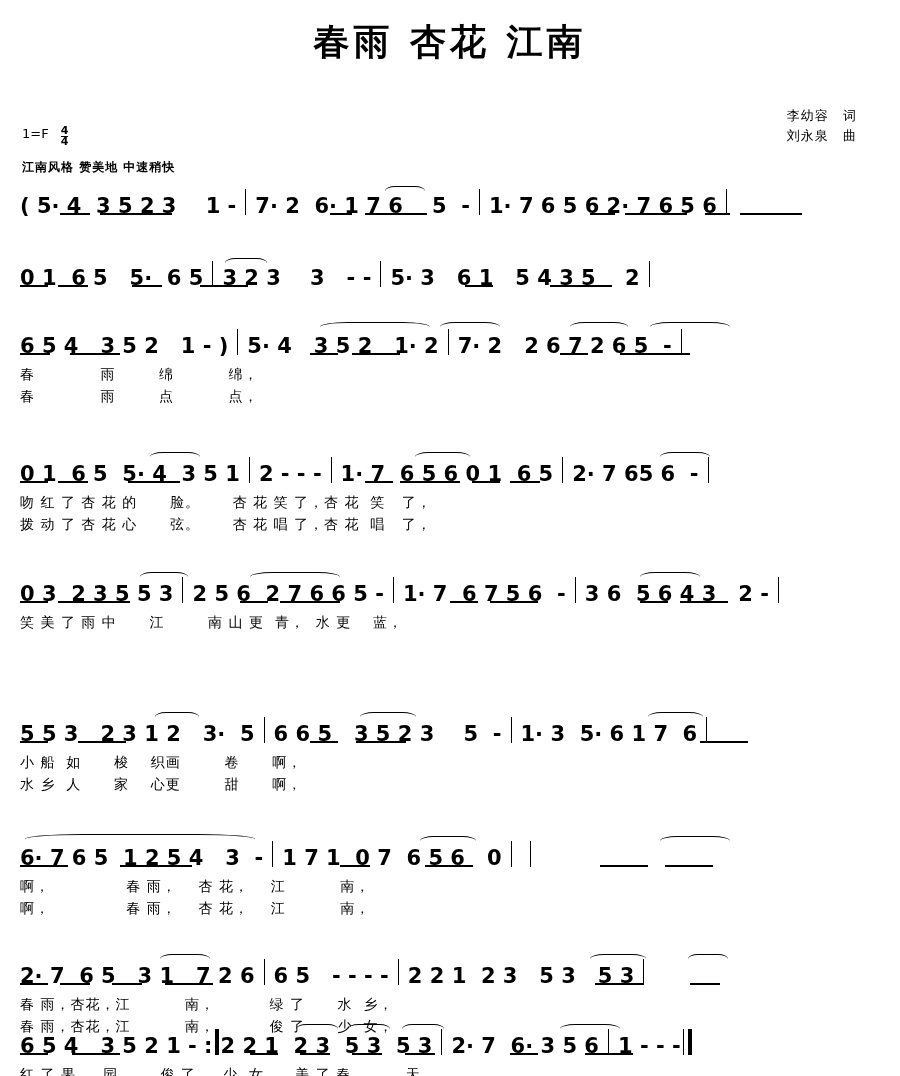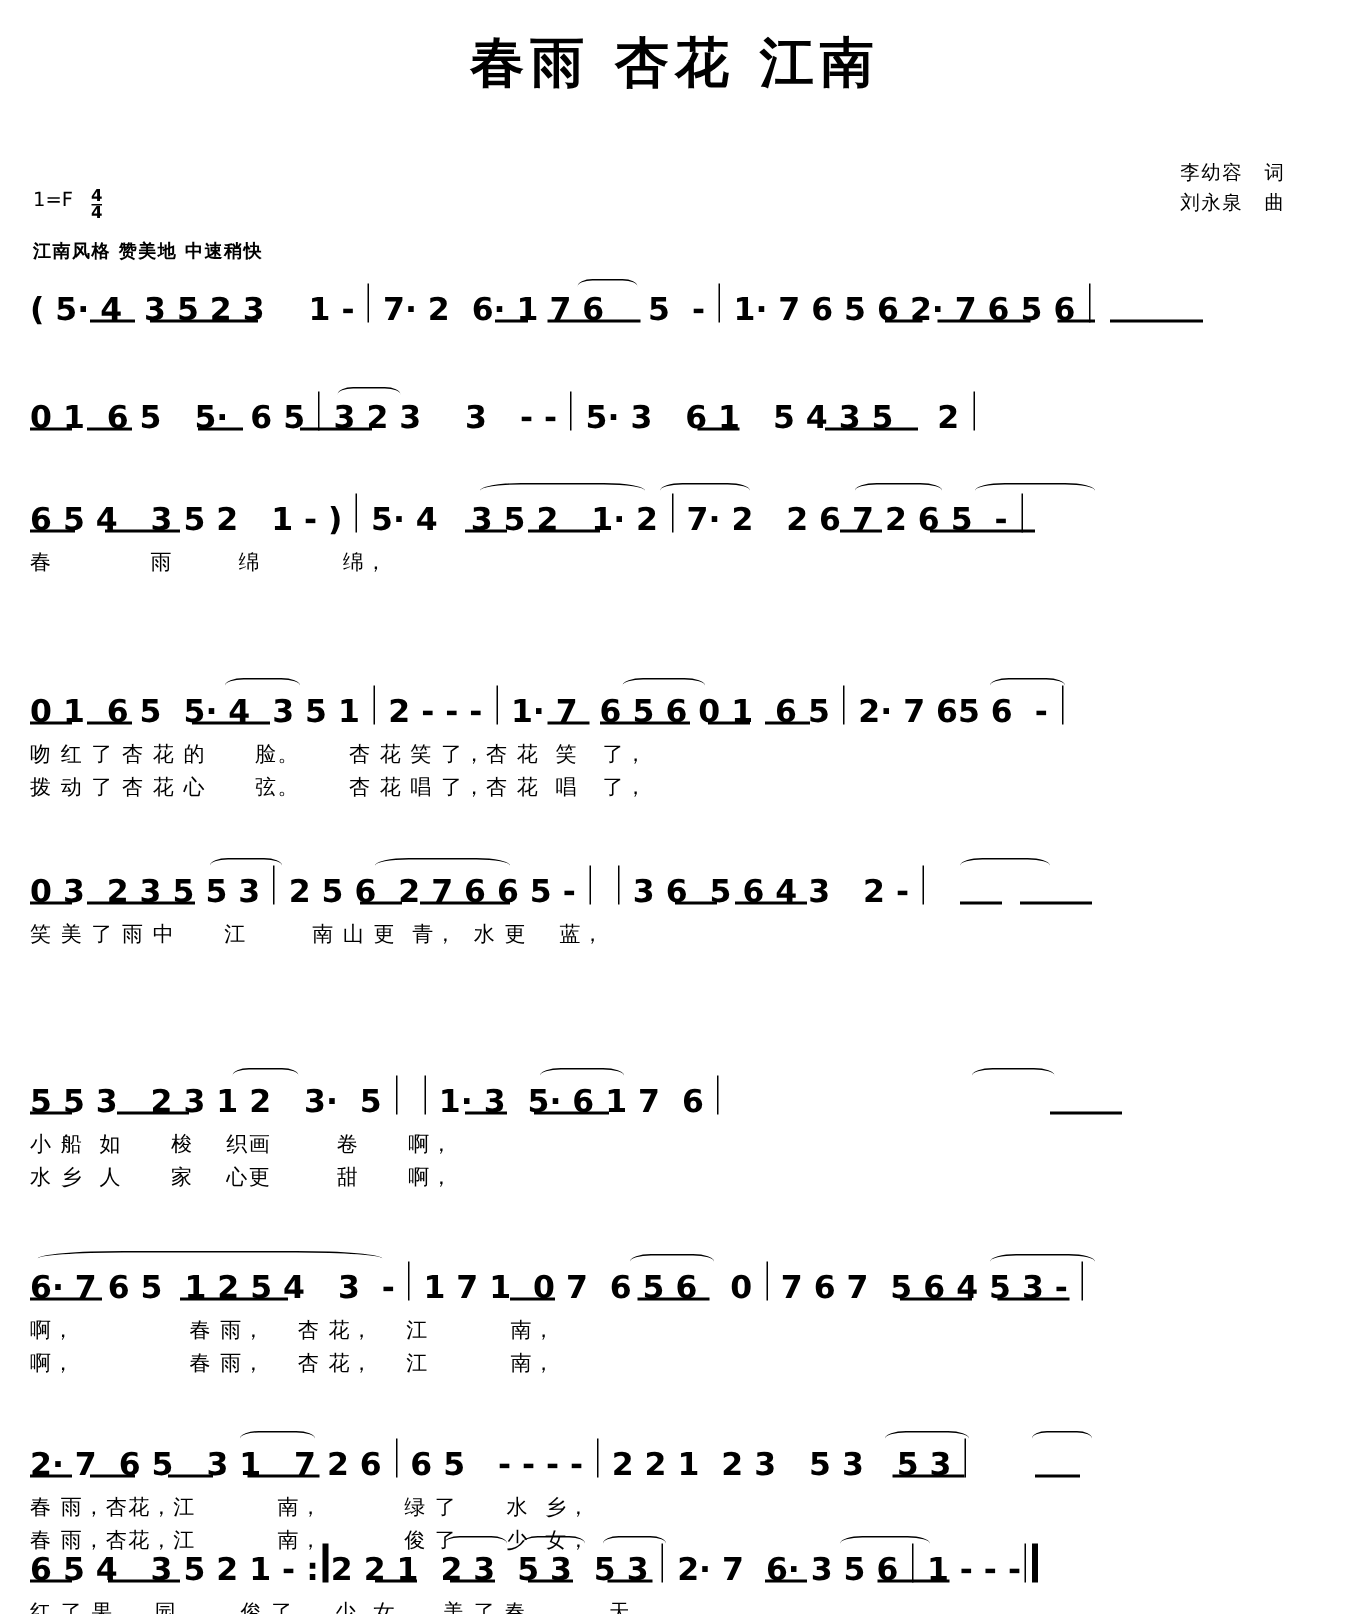--- a/index.html
+++ b/index.html
@@ -204,20 +204,21 @@
     <div class="ul1" style="left:70px; top:35px; width:50px"></div>
     <div class="slur" style="left:320px; top:4px; width:110px"></div>
     <div class="slur" style="left:440px; top:4px; width:60px"></div>
     <div class="ul1" style="left:310px; top:35px; width:28px"></div>
     <div class="ul1" style="left:352px; top:35px; width:48px"></div>
     <div class="slur" style="left:570px; top:4px; width:58px"></div>
     <div class="slur" style="left:650px; top:4px; width:80px"></div>
     <div class="ul1" style="left:560px; top:35px; width:28px"></div>
     <div class="ul1" style="left:620px; top:35px; width:70px"></div>
     <div class="lyrics" style="margin-top:8px">春            雨        绵          绵，</div>
+    <div class="lyrics">春            雨        点          点，</div>
   </div>
 
   <div class="staff" style="top:428px">
     <div class="measures">
       <span class="notes">0 1  6 5  5· 4  3 5 1</span>
       <span class="bar"></span>
       <span class="notes">2 - - -</span>
       <span class="bar"></span>
       <span class="notes">1· 7  6 5 6 0 1  6 5</span>
       <span class="bar"></span>
@@ -237,20 +238,21 @@
     <div class="lyrics" style="margin-top:8px">吻 红 了 杏 花 的      脸。      杏 花 笑 了，杏 花  笑   了，</div>
     <div class="lyrics">拨 动 了 杏 花 心      弦。      杏 花 唱 了，杏 花  唱   了，</div>
   </div>
 
   <div class="staff" style="top:548px">
     <div class="measures">
       <span class="notes">0 3  2 3 5 5 3</span>
       <span class="bar"></span>
       <span class="notes">2 5 6  2 7 6 6 5 -</span>
       <span class="bar"></span>
+      <span class="notes">1· 7  6 7 5 6  -</span>
       <span class="bar"></span>
       <span class="notes">3 6  5 6 4 3   2 -</span>
       <span class="bar"></span>
     </div>
     <div class="ul1" style="left:20px; top:35px; width:28px"></div>
     <div class="ul1" style="left:58px; top:35px; width:72px"></div>
     <div class="slur" style="left:140px; top:6px; width:48px"></div>
     <div class="ul1" style="left:240px; top:35px; width:28px"></div>
     <div class="ul1" style="left:280px; top:35px; width:60px"></div>
     <div class="slur" style="left:250px; top:6px; width:90px"></div>
@@ -259,20 +261,21 @@
     <div class="slur" style="left:640px; top:6px; width:60px"></div>
     <div class="ul1" style="left:640px; top:35px; width:28px"></div>
     <div class="ul1" style="left:680px; top:35px; width:48px"></div>
     <div class="lyrics" style="margin-top:8px">笑 美 了 雨 中      江        南 山 更  青，  水 更    蓝，</div>
   </div>
 
   <div class="staff" style="top:688px">
     <div class="measures">
       <span class="notes">5 5 3   2 3 1 2   3·  5</span>
       <span class="bar"></span>
+      <span class="notes">6 6 5   3 5 2 3    5  -</span>
       <span class="bar"></span>
       <span class="notes">1· 3  5· 6 1 7  6</span>
       <span class="bar"></span>
     </div>
     <div class="ul1" style="left:20px; top:35px; width:28px"></div>
     <div class="ul1" style="left:78px; top:35px; width:48px"></div>
     <div class="slur" style="left:155px; top:6px; width:44px"></div>
     <div class="ul1" style="left:310px; top:35px; width:28px"></div>
     <div class="ul1" style="left:356px; top:35px; width:50px"></div>
     <div class="slur" style="left:360px; top:6px; width:56px"></div>
@@ -281,21 +284,20 @@
     <div class="lyrics" style="margin-top:8px">小 船  如      梭    织画        卷      啊，</div>
     <div class="lyrics">水 乡  人      家    心更        甜      啊，</div>
   </div>
 
   <div class="staff" style="top:812px">
     <div class="measures">
       <span class="notes">6· 7 6 5  1 2 5 4   3  -</span>
       <span class="bar"></span>
       <span class="notes">1 7 1  0 7  6 5 6   0</span>
       <span class="bar"></span>
-      <span class="notes">7 6 7  5 6 4 5 3 -</span>
       <span class="bar"></span>
     </div>
     <div class="slur" style="left:25px; top:4px; width:230px"></div>
     <div class="ul1" style="left:20px; top:35px; width:48px"></div>
     <div class="ul1" style="left:120px; top:35px; width:72px"></div>
     <div class="ul1" style="left:340px; top:35px; width:30px"></div>
     <div class="ul1" style="left:425px; top:35px; width:48px"></div>
     <div class="slur" style="left:420px; top:6px; width:56px"></div>
     <div class="ul1" style="left:600px; top:35px; width:48px"></div>
     <div class="ul1" style="left:665px; top:35px; width:48px"></div>

